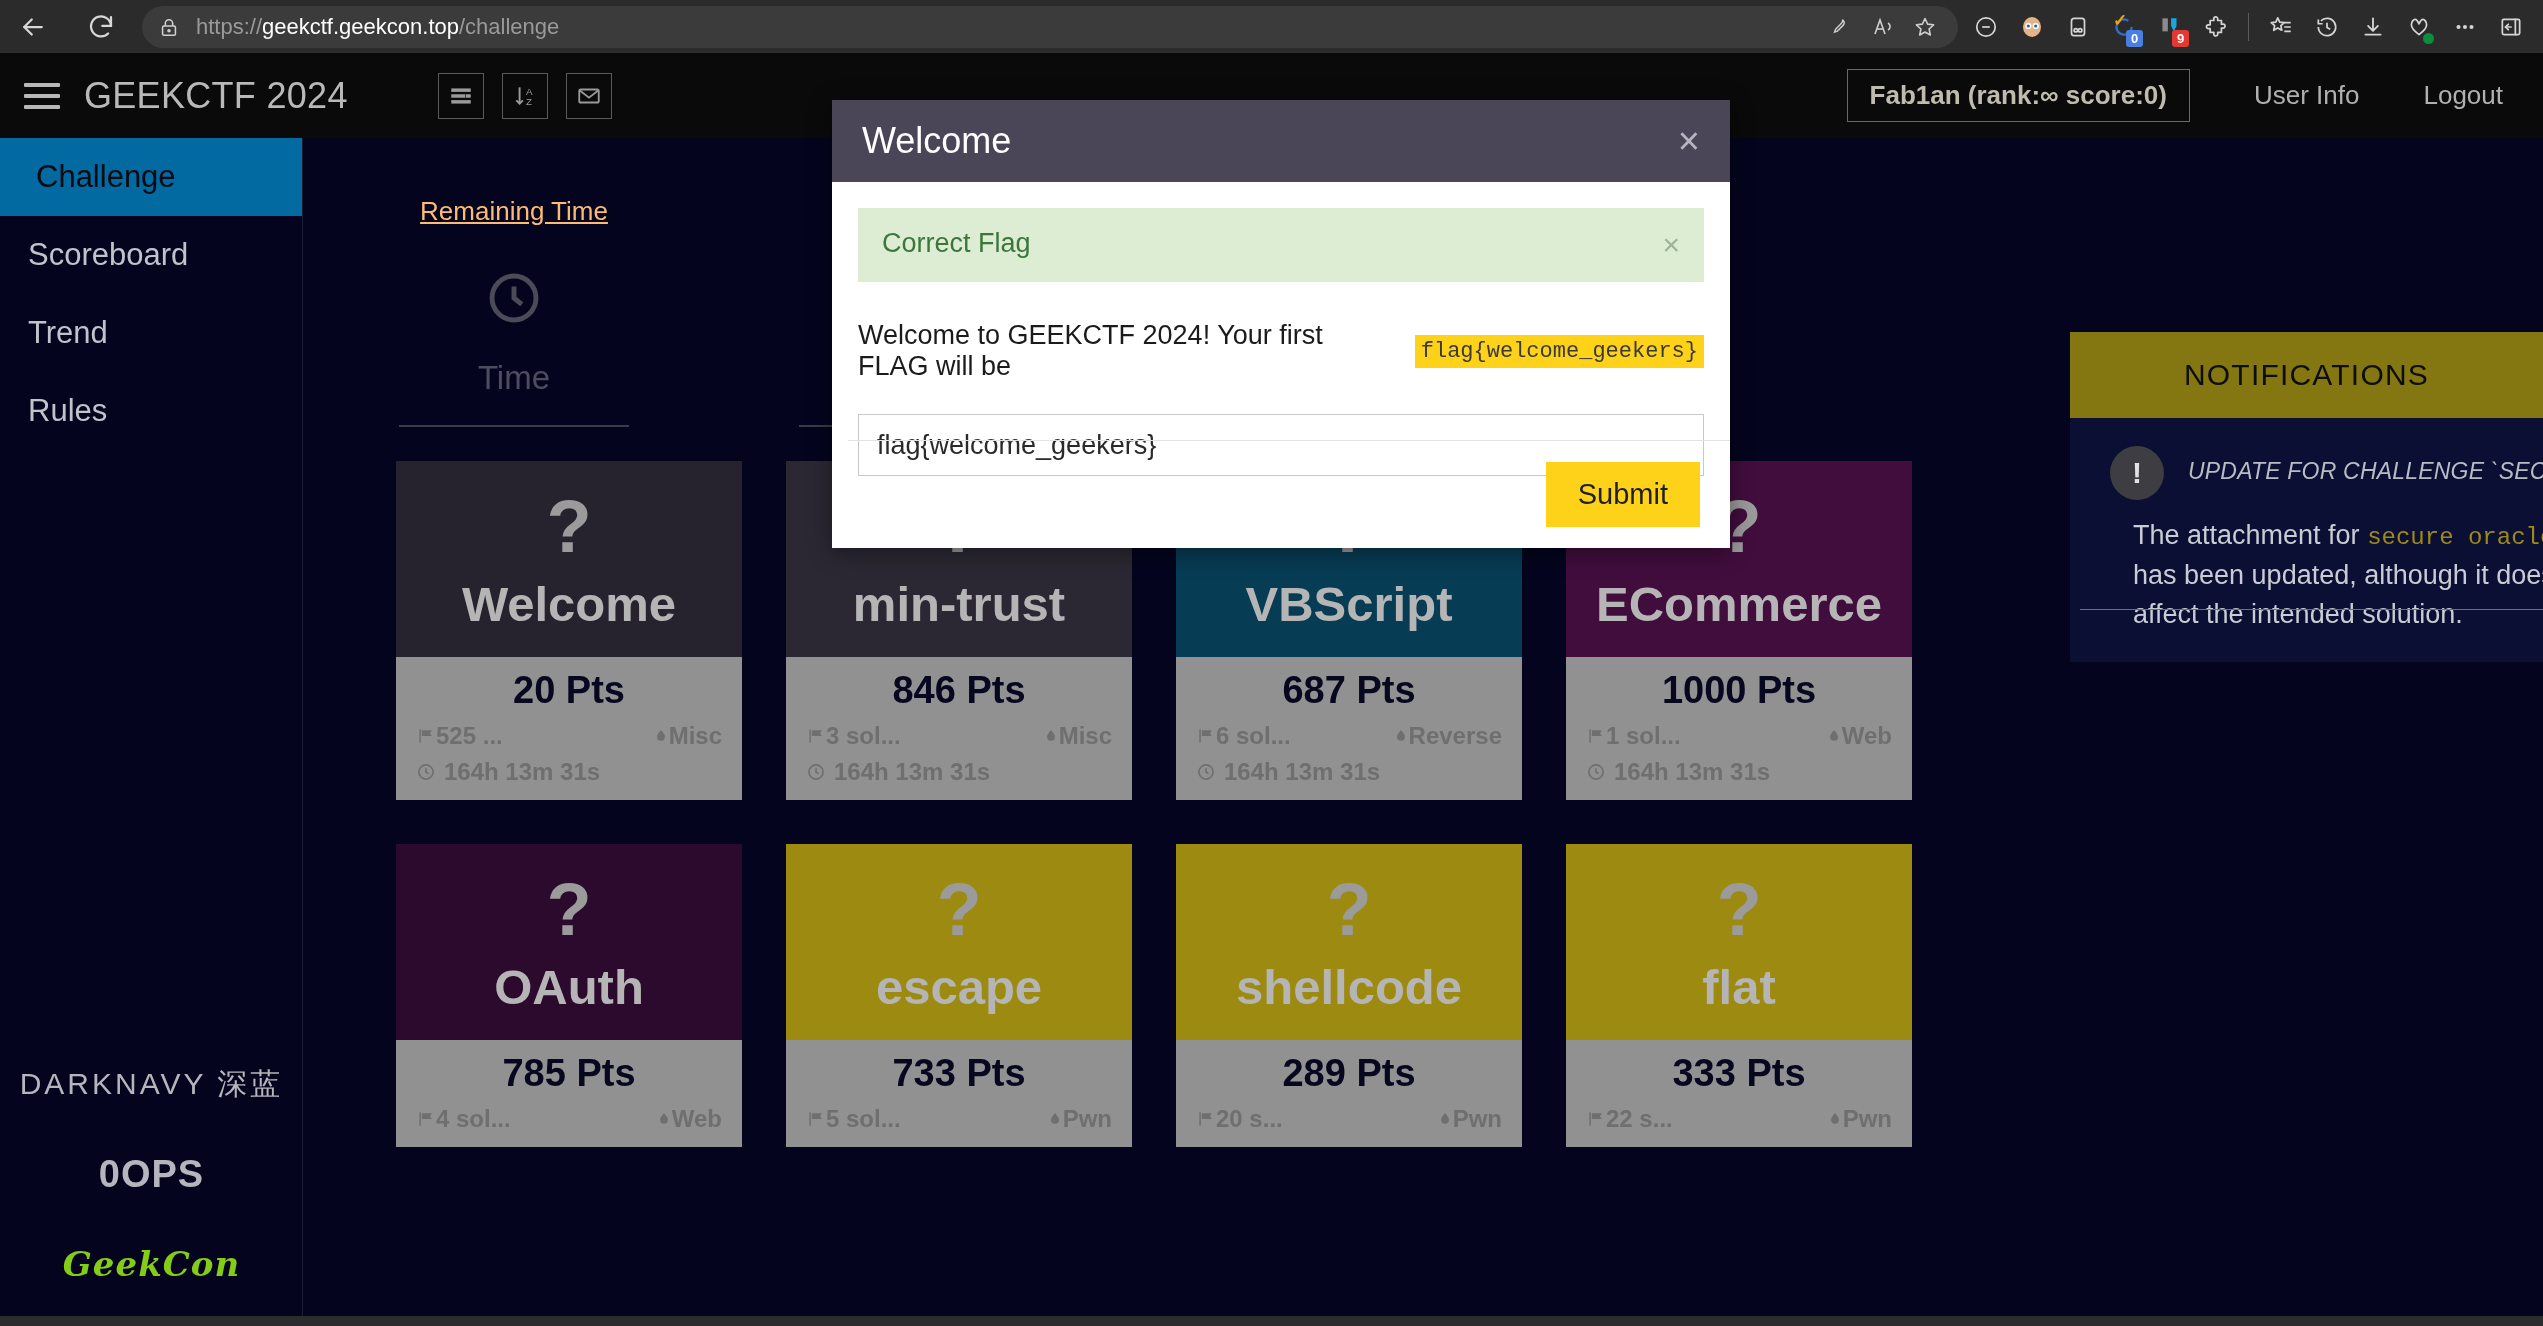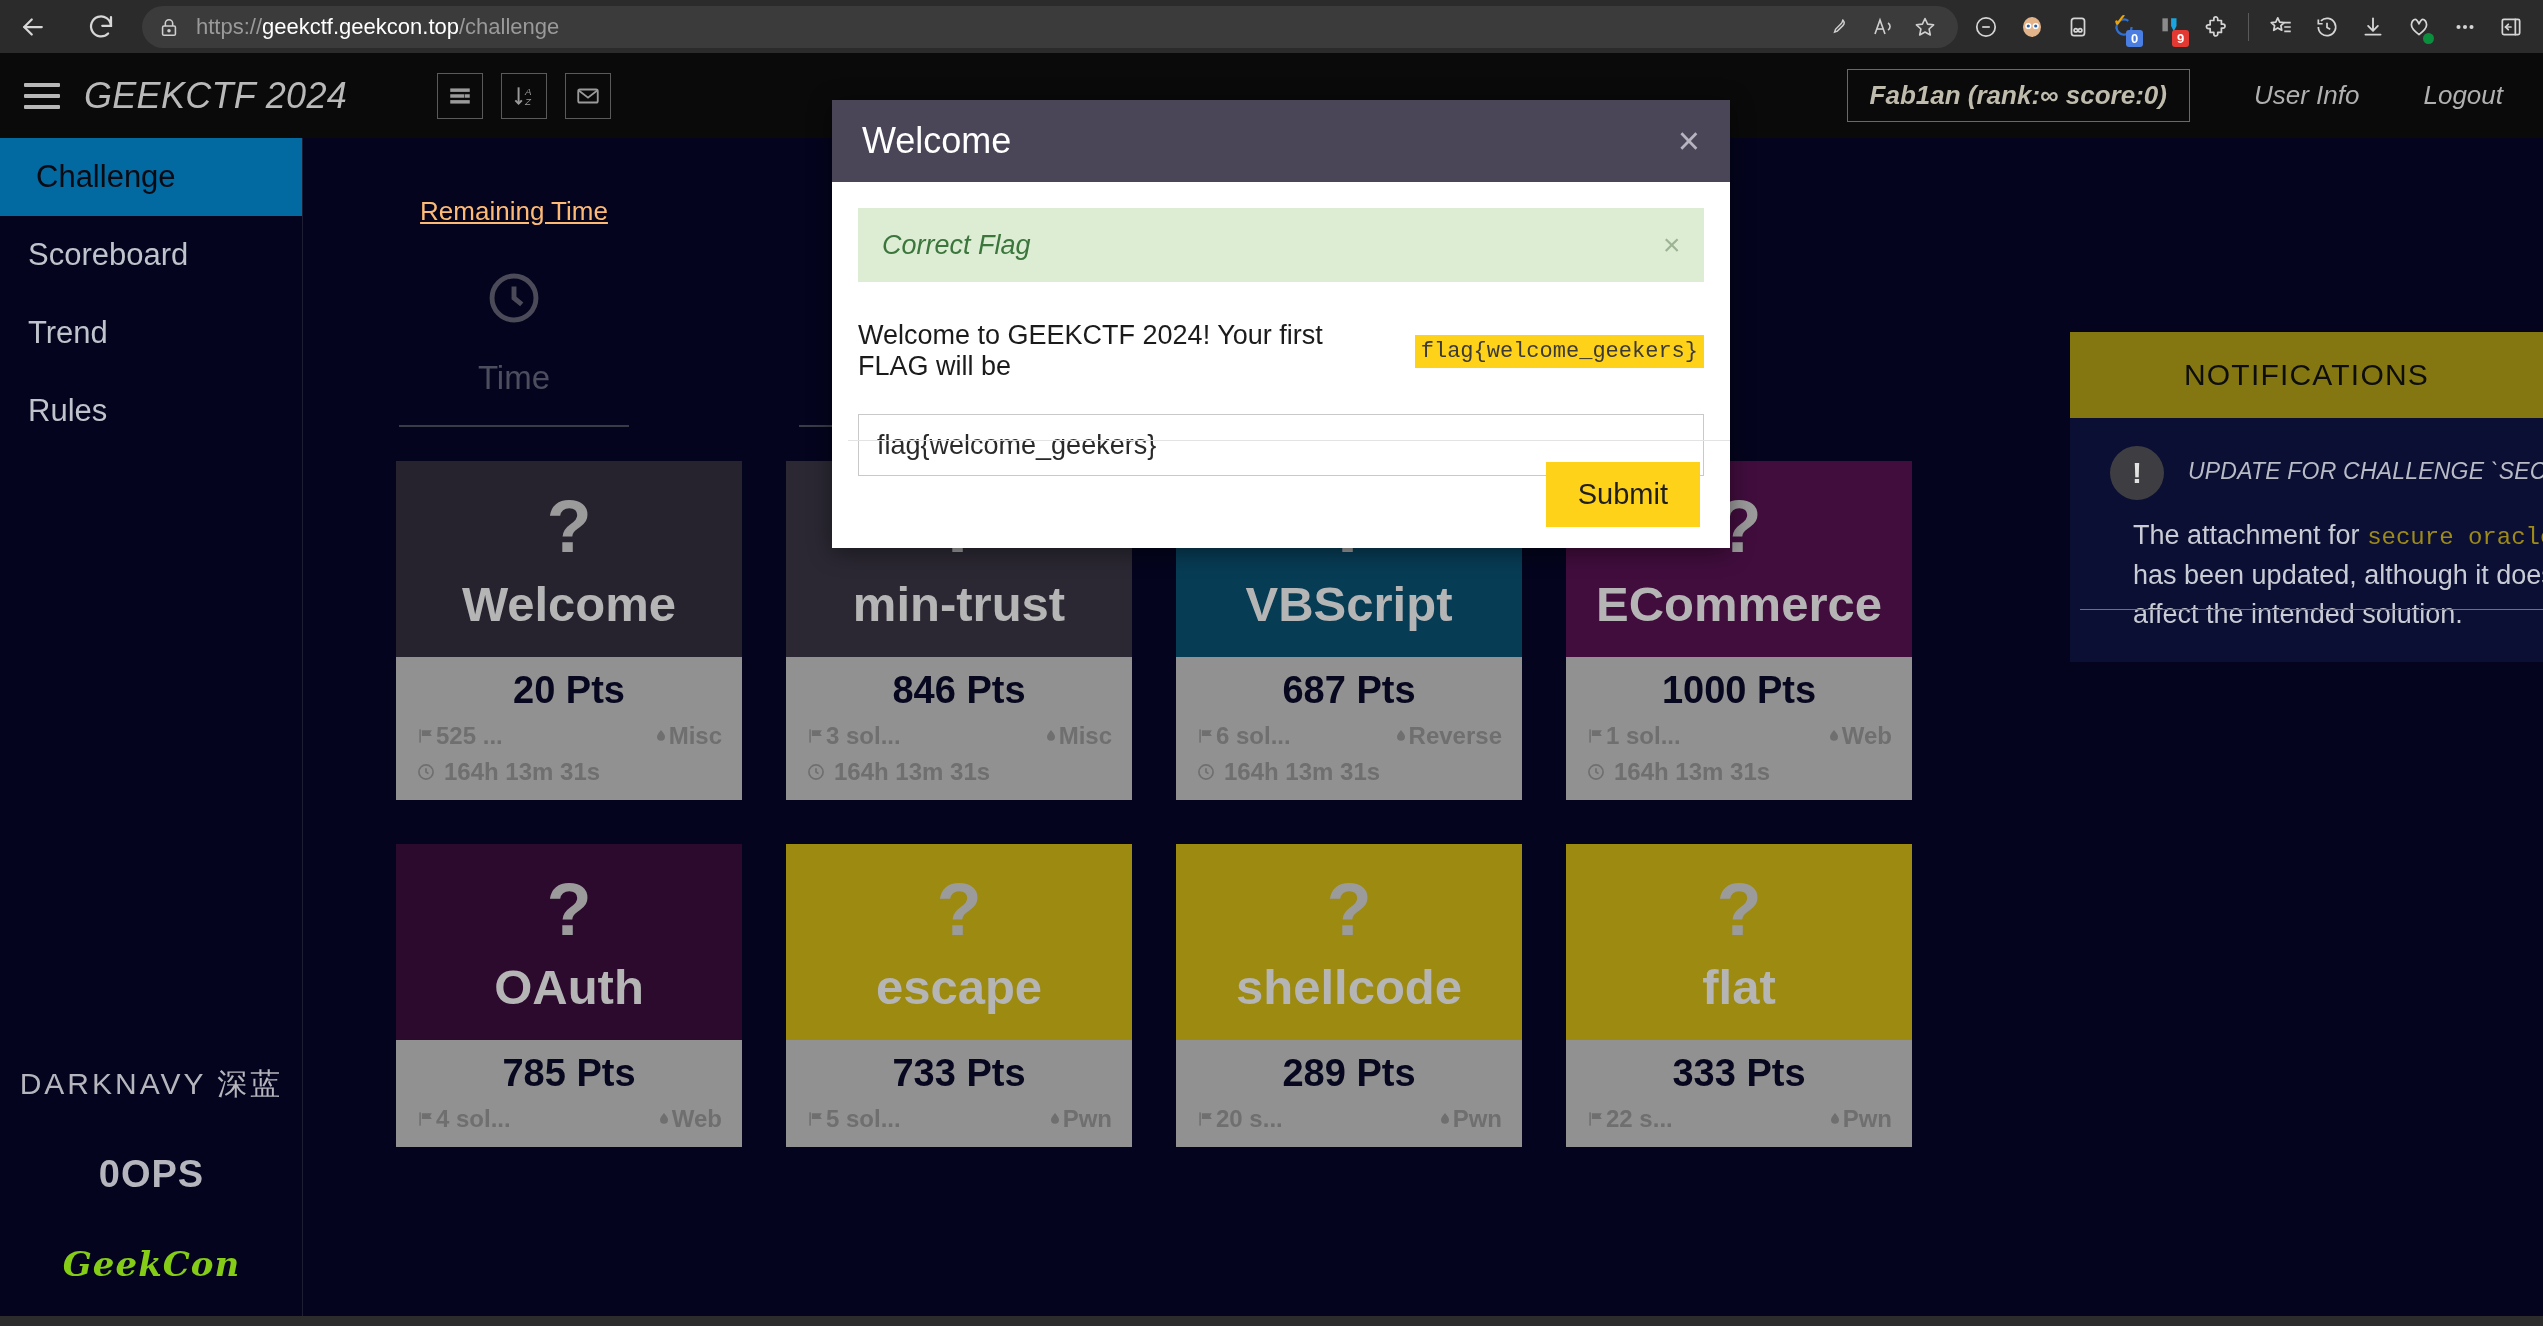--- a/index.html
+++ b/index.html
@@ -69,21 +69,21 @@
   .app {
     position: absolute; top: 53px; left: 0;
     width: 2543px; height: 1273px;
     background: #04041e;
     overflow: hidden;
   }
   .app-header {
     position:absolute; top:0; left:0;
     width: 2543px; height: 85px;
     background: #0a0a0a;
-    display:flex; align-items:center;font-style:italic;
+    display:flex; align-items:center;
   }
   .hamburger { margin-left: 24px; width: 36px; display:flex; flex-direction:column; gap:7px; }
   .hamburger span { display:block; height:4px; background:#b8b8b8; border-radius:1px; }
   .brand {
     font-size: 36px; color:#b9b9b9; margin-left: 24px;
     font-weight: 400; letter-spacing: 0.3px; white-space:nowrap;
   }
   .header-tools { display:flex; gap: 18px; margin-left: 90px; }
   .tool-box {
     width: 46px; height: 46px; border: 1px solid #5a5a5a;
@@ -202,22 +202,22 @@
   }
   .modal-head {
     height: 82px; background:#4a4657;
     display:flex; align-items:center; padding: 0 30px;
   }
   .modal-title { font-size: 36px; color:#ffffff; }
   .modal-x { margin-left:auto; font-size: 38px; color:#b7b4bf; line-height:1; }
   .modal-body { padding: 26px 26px 0; }
   .alert {
     background:#dcedd3; padding: 20px 24px;
-    display:flex; align-items:center;
-    font-size: 27px; color:#3c763d;font-style:italic;
+    display:flex; 
+    font-size: 27px; color:#3c763d;
   }
   .alert-x { margin-left:auto; font-size: 30px; color:#9db394; }
   .modal-sentence {
     font-size: 27px; color:#1b1b1b; margin-top: 38px;
     display:flex; align-items:center; flex-wrap:nowrap;gap:22px;
   }
   .flag-hl {
     background:#ffd21a; color:#3a3a3a;
     font-family:"Liberation Mono", monospace; font-size: 22px;
     padding: 4px 6px; margin-left: 12px; white-space: nowrap;

